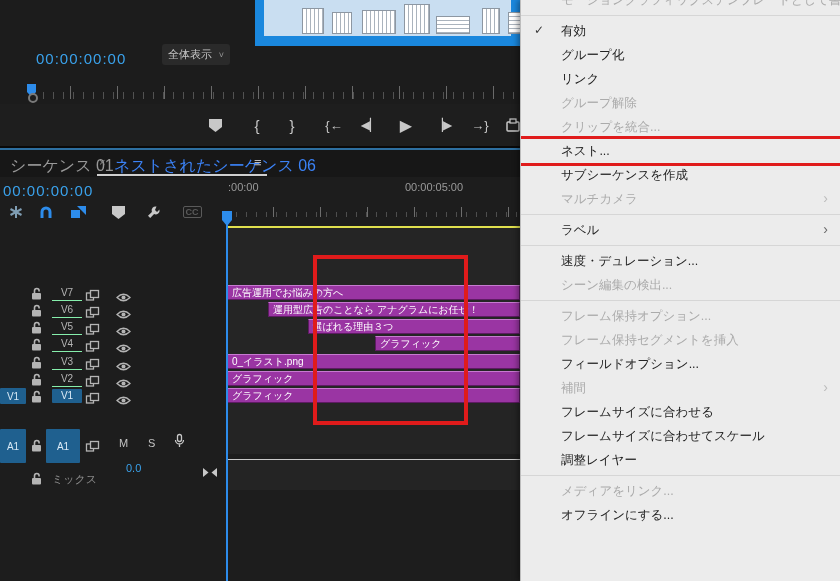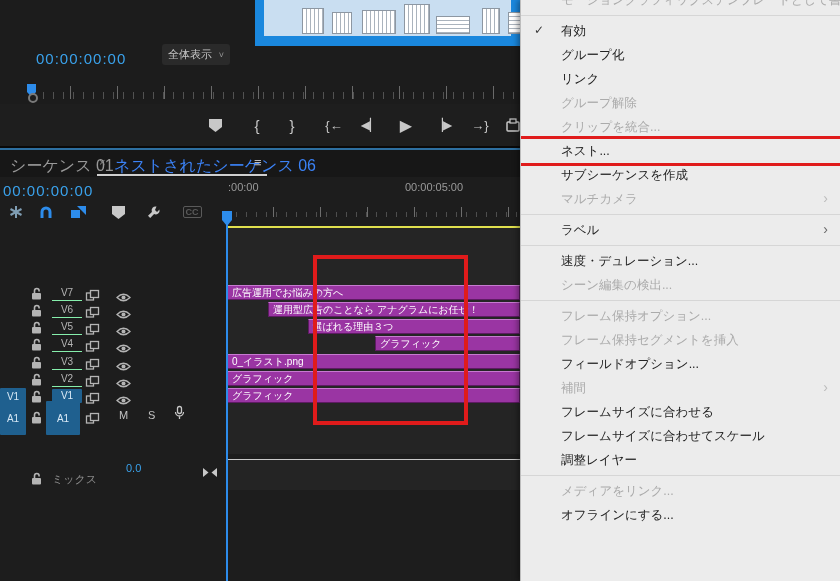--- a/index.html
+++ b/index.html
@@ -68,21 +68,21 @@
   .trk-row { position:absolute; left:0; width:225px; height:16px; }
   .trk-row .lock { position:absolute; left:31px; top:1px; }
   .trk-row .tname { position:absolute; left:52px; top:2px; width:30px; font-size:10px; color:#b5b5b5; text-align:center;
                     border-bottom:1px solid #86efac; padding-bottom:2px; }
   .trk-row .tname.target { background:#1f608f; color:#dcebf7; border-bottom:none; padding:1px 0 2px; top:1px; border-radius:1px; }
   .trk-row .sync { position:absolute; left:86px; top:2px; }
   .trk-row .eye { position:absolute; left:116px; top:3px; }
   .patch { position:absolute; left:0; width:26px; background:#1f608f; color:#d7e8f5; font-size:10px;
            display:flex; align-items:center; justify-content:center; border-radius:1px; }
   
-  #audio-row { position:absolute; left:0; top:250px; width:206px; height:36px; }
+  #audio-row { position:absolute; left:0; top:278px; width:206px; height:36px; }
   #audio-row .lock { position:absolute; left:31px; top:10px; }
   #audio-row .tname { position:absolute; left:46px; top:1px; width:34px; height:34px; background:#1f608f;
                       color:#dcebf7; font-size:10px; display:flex; align-items:center; justify-content:center; border-radius:1px; }
   #audio-row .sync { position:absolute; left:86px; top:10px; }
   .msbtn { position:absolute; top:9px; color:#c2c2c2; font-size:11px; }
   
   #mix-row { position:absolute; left:0; top:307px; width:225px; height:32px; }
   #mix-row .lock { position:absolute; left:31px; top:14px; }
   #mix-label { position:absolute; left:52px; top:15px; color:#8f8f8f; font-size:11px; }
   #mix-value { position:absolute; left:126px; top:5px; color:#3aa2ec; font-size:11px; }

